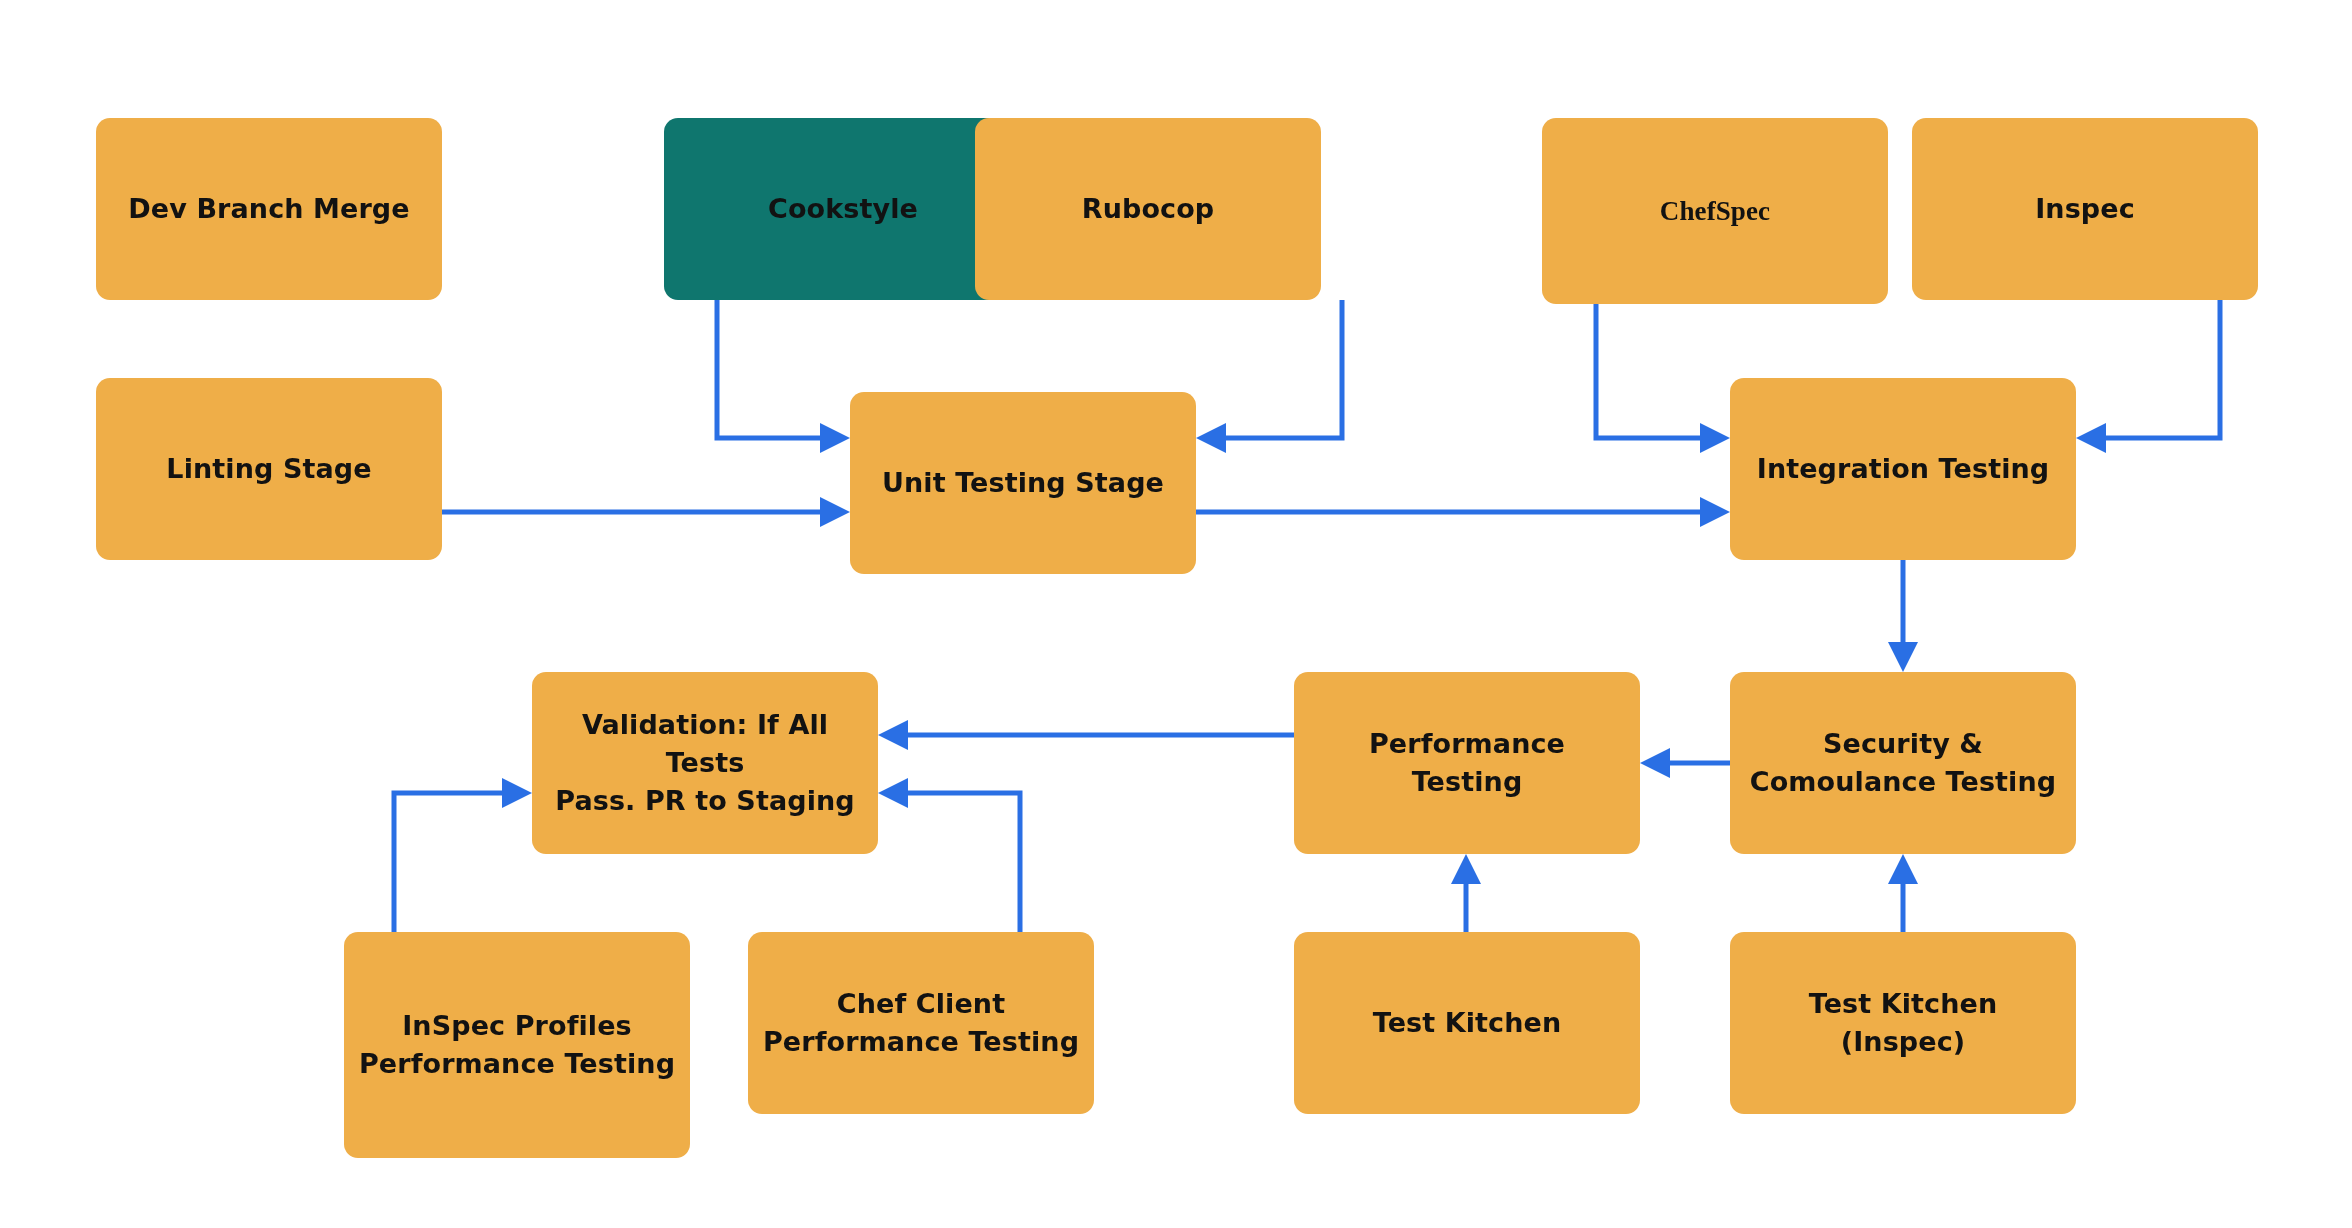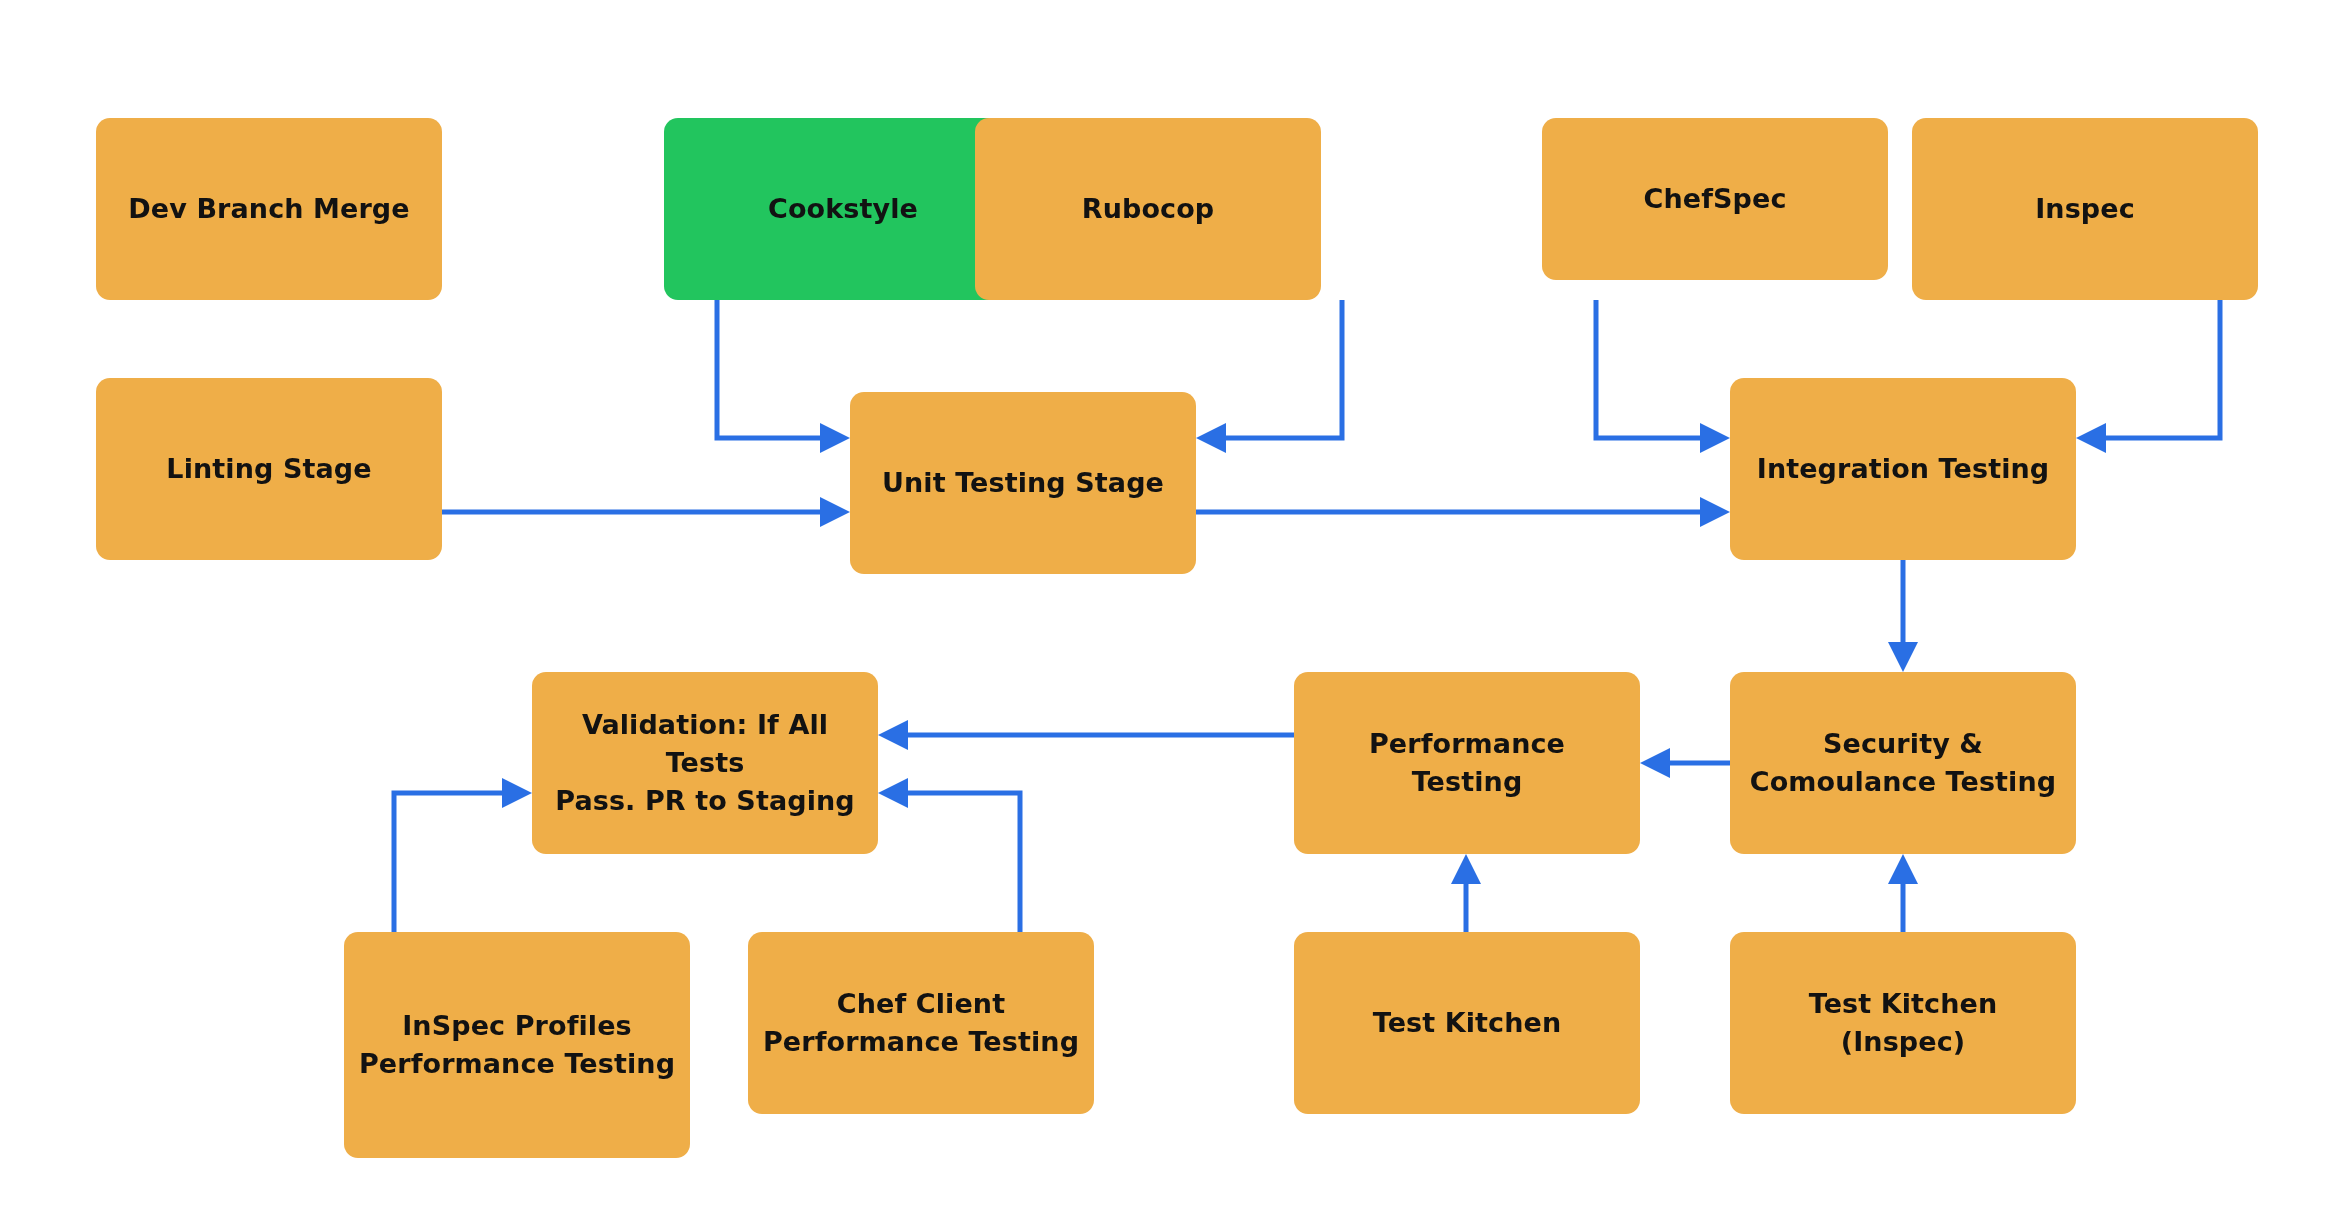--- a/index.html
+++ b/index.html
@@ -105,27 +105,27 @@
       </g>
       <g>
         <polyline points="1020,932 1020,793 890,793" fill="none" stroke="#2a6fe4" stroke-width="5" stroke-linejoin="miter" stroke-linecap="butt"></polyline>
         <polygon points="878,793 908,778 908,808" fill="#2a6fe4"></polygon>
       </g>
     </svg>
   <div id="node-layer">
       <div class="node" style="left: 96px; top: 118px; width: 346px; height: 182px; background: rgb(239, 174, 72); color: rgb(18, 18, 18); border-radius: 14px;">
         <span class="node-label">Dev Branch Merge</span>
       </div>
-      <div class="node" style="left: 664px; top: 118px; width: 358px; height: 182px; background: #22c55e; color: rgb(18, 18, 18); border-radius: 14px;">
+      <div class="node" style="left: 664px; top: 118px; width: 358px; height: 182px; background: #0f766e; color: rgb(18, 18, 18); border-radius: 14px;">
         <span class="node-label">Cookstyle</span>
       </div>
       <div class="node" style="left: 975px; top: 118px; width: 346px; height: 182px; background: rgb(239, 174, 72); color: rgb(18, 18, 18); border-radius: 14px;">
         <span class="node-label">Rubocop</span>
       </div>
-      <div class="node" style="left: 1542px; top: 118px; width: 346px; height: 162px; background: rgb(239, 174, 72); color: rgb(18, 18, 18); border-radius: 14px;">
+      <div class="node" style="left: 1542px; top: 118px; width: 346px; height: 186px; background: rgb(239, 174, 72); color: rgb(18, 18, 18); border-radius: 14px; font-family: Liberation Serif, serif;">
         <span class="node-label">ChefSpec</span>
       </div>
       <div class="node" style="left: 1912px; top: 118px; width: 346px; height: 182px; background: rgb(239, 174, 72); color: rgb(18, 18, 18); border-radius: 14px;">
         <span class="node-label">Inspec</span>
       </div>
       <div class="node" style="left: 96px; top: 378px; width: 346px; height: 182px; background: rgb(239, 174, 72); color: rgb(18, 18, 18); border-radius: 14px;">
         <span class="node-label">Linting Stage</span>
       </div>
       <div class="node" style="left: 850px; top: 392px; width: 346px; height: 182px; background: rgb(239, 174, 72); color: rgb(18, 18, 18); border-radius: 14px;">
         <span class="node-label">Unit Testing Stage</span>

